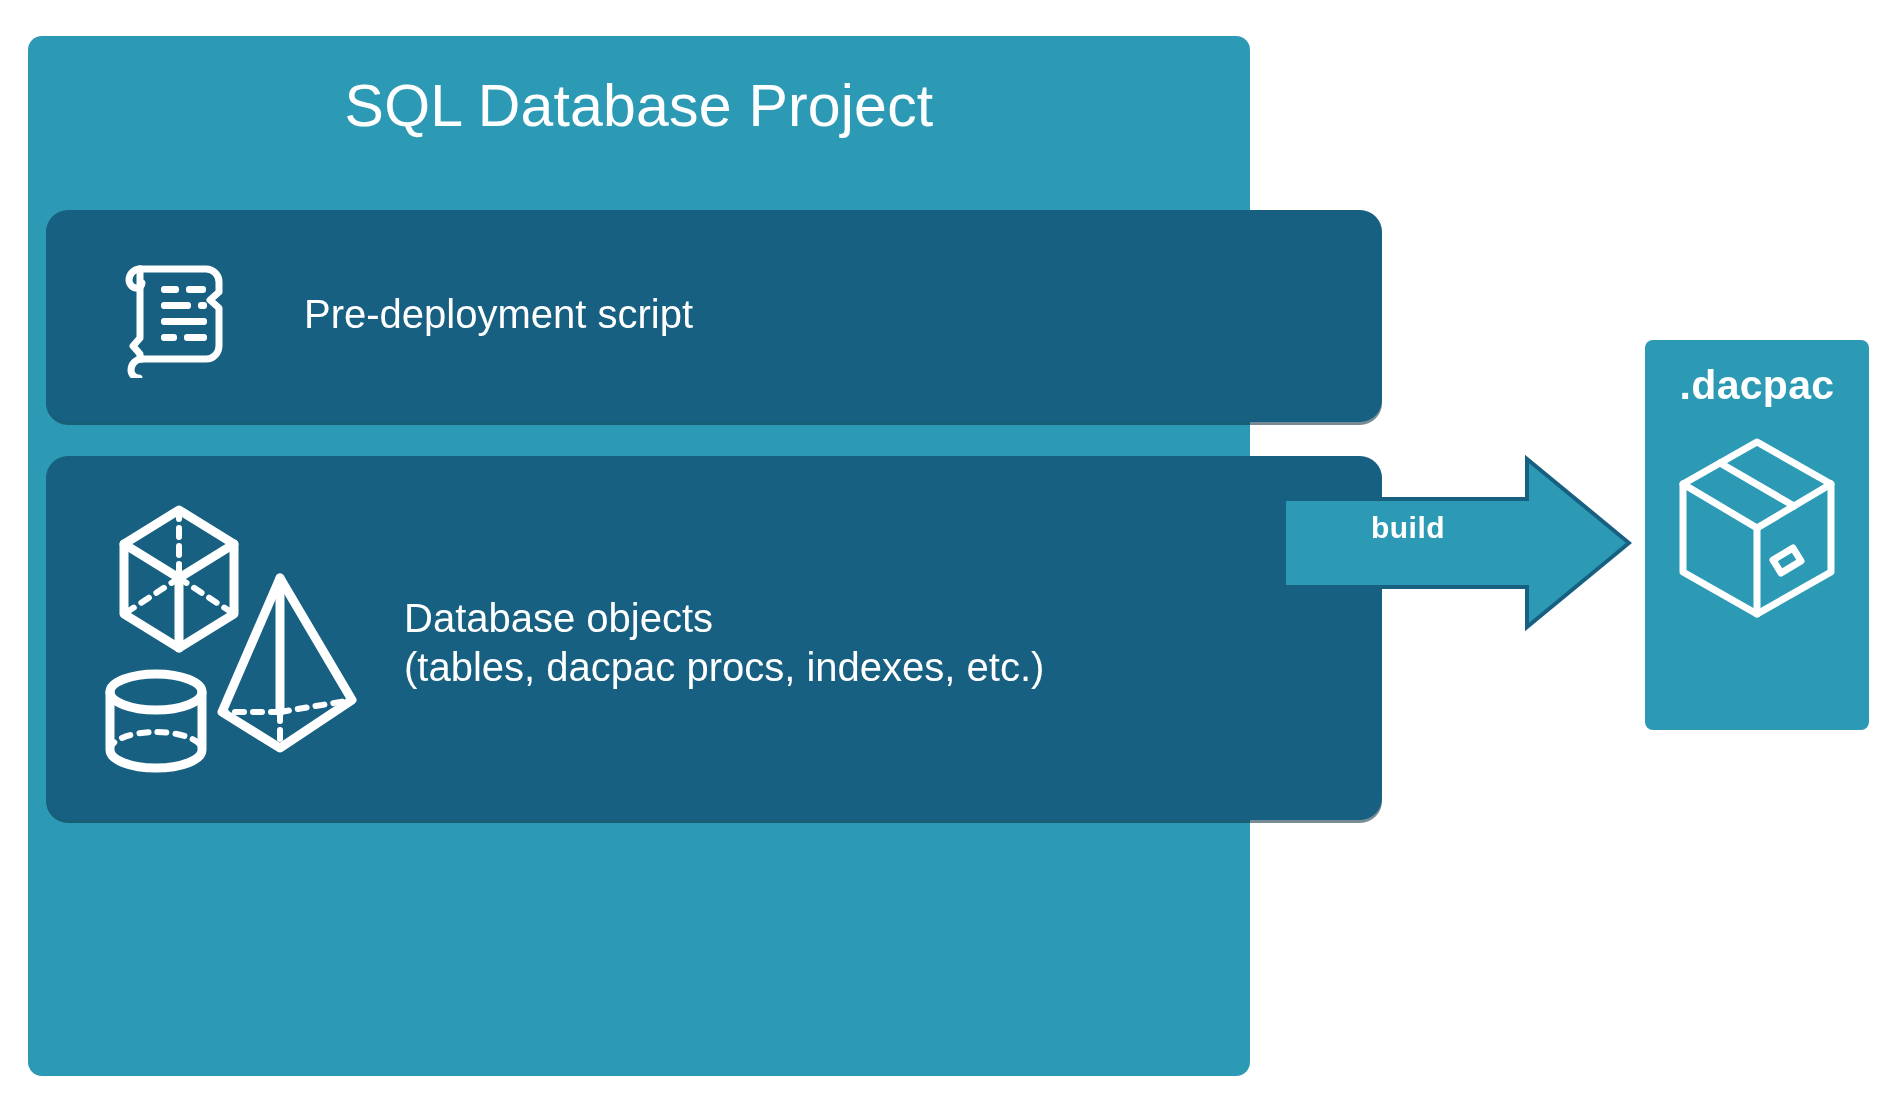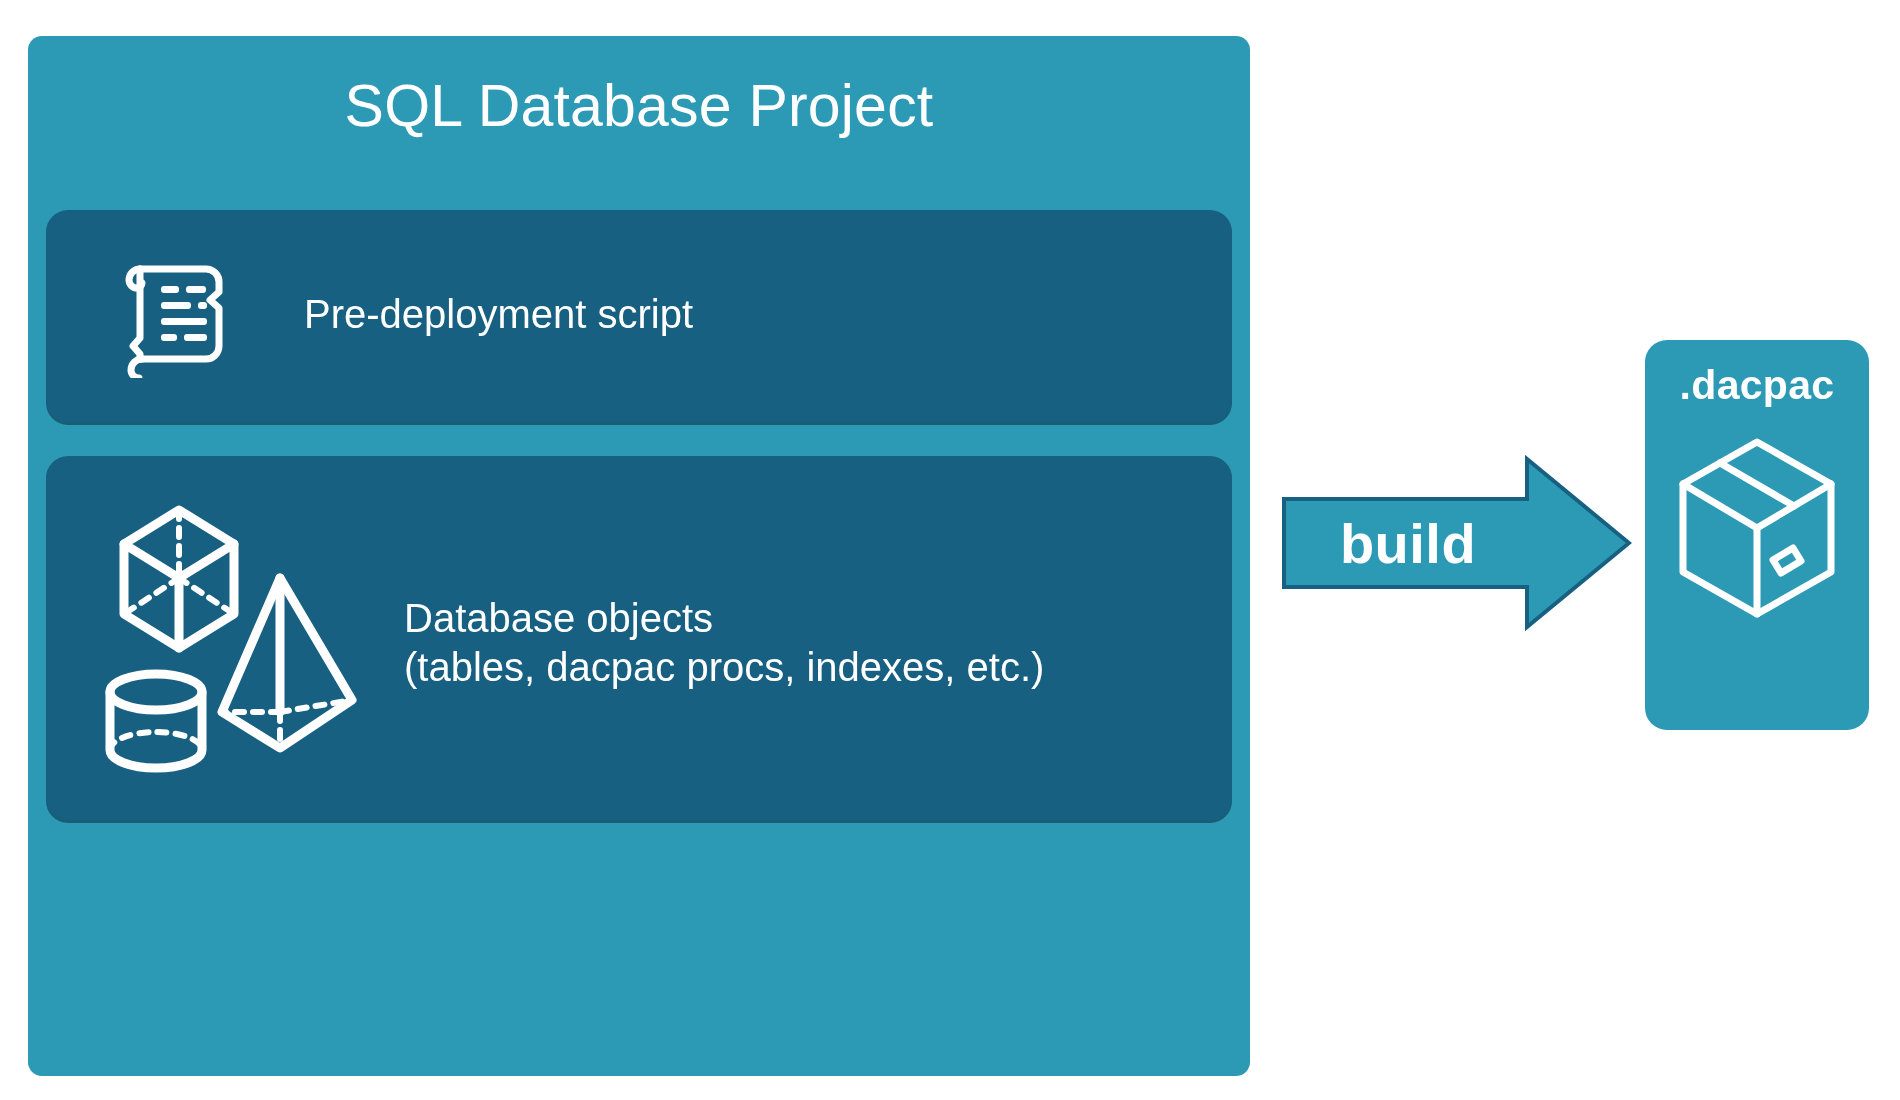--- a/index.html
+++ b/index.html
@@ -45,21 +45,21 @@
     font-weight: 400;
     letter-spacing: 0.2px;
     line-height: 1.1;
     white-space: nowrap;
   }
 
   
   .panel {
     position: absolute;
     left: 18px;
-    width: 1186px;
+    width: 1336px;
     background: #176081;
     border-radius: 22px;
     box-shadow: 0 3px 0 0 rgba(9,45,62,0.55);
     box-sizing: border-box;
   }
   .panel-pre  { top: 174px; height: 212px; }
   .panel-objs { top: 420px; height: 364px; }
   .panel-post { top: 818px; height: 212px; }
 
   .panel-label {
@@ -90,35 +90,35 @@
     width: 350px;
     height: 176px;
   }
   .build-arrow .arrow-text {
     position: absolute;
     left: 0;
     top: 56px;
     width: 252px;
     text-align: center;
     color: #ffffff;
-    font-size: 56px;
+    font-size: 30px;
     font-weight: bold;
     letter-spacing: 0.5px;
     pointer-events: none;
   }
 
   
   .dacpac-card {
     position: absolute;
     left: 1645px;
     top: 340px;
     width: 224px;
     height: 390px;
     background: #2c9ab5;
-    border-radius: 22px;
+    border-radius: 8px;
   }
   .dacpac-title {
     position: absolute;
     left: 0;
     top: 22px;
     width: 100%;
     text-align: center;
     color: #ffffff;
     font-size: 41px;
     font-weight: bold;

